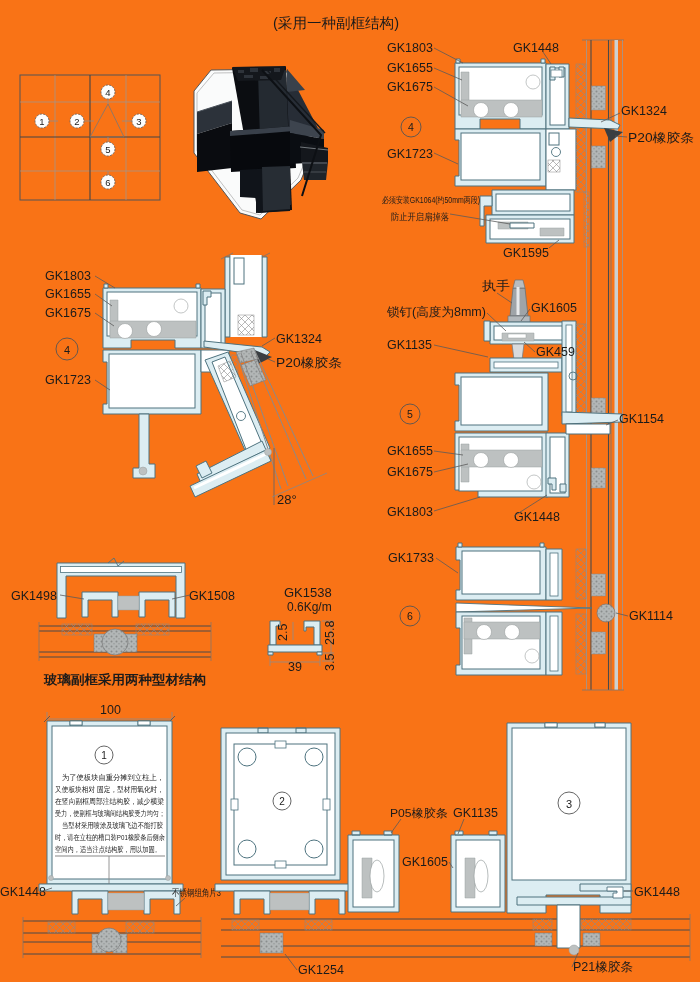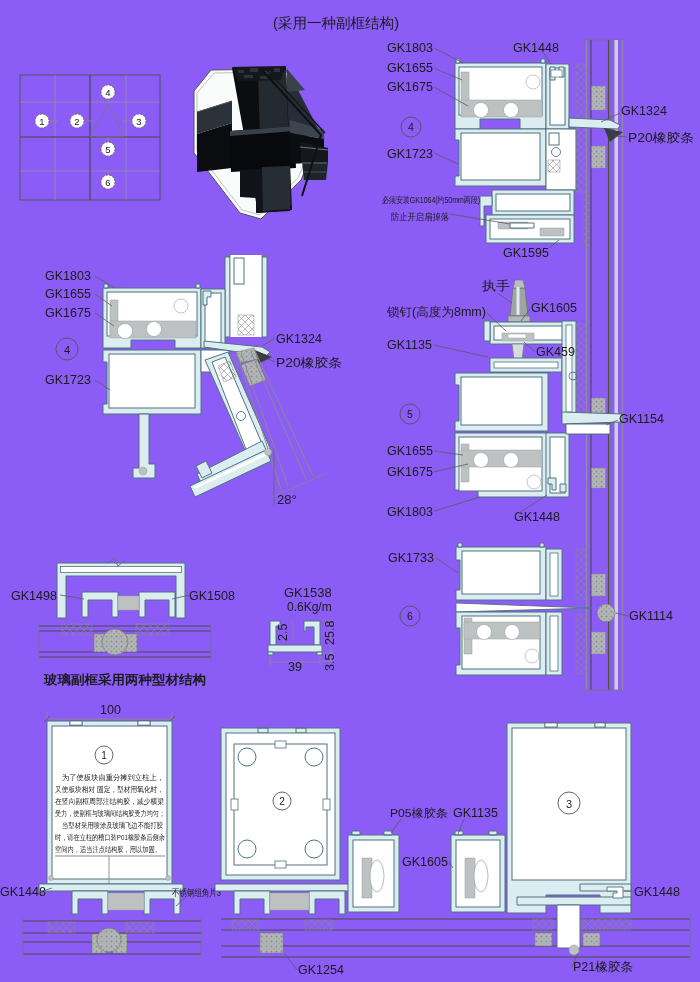--- a/index.html
+++ b/index.html
@@ -1,16 +1,16 @@
 <!DOCTYPE html>
 <html><head>
 <meta charset="utf-8">
 <style>
 html,body{margin:0;padding:0;background:#ffffff;}
-#page{position:relative;width:700px;height:982px;background:#8b5cf6;overflow:hidden;font-family:"Liberation Sans",sans-serif;}
+#page{position:relative;width:700px;height:982px;background:#f97316;overflow:hidden;font-family:"Liberation Sans",sans-serif;}
 text{font-family:"Liberation Sans",sans-serif;fill:#1b1b1b;}
 .al{fill:#dcedf2;stroke:#4e737f;stroke-width:1;}
 .wh{fill:#ffffff;stroke:#4e737f;stroke-width:1;}
 .gr{fill:#bdc1c1;stroke:#9aa0a0;stroke-width:0.5;}
 .ld{stroke:#5a5a5a;stroke-width:0.8;fill:none;}
 .gy{stroke:#8d8d8d;stroke-width:0.8;fill:none;}
 </style>
 </head>
 <body>
 <div id="page">

